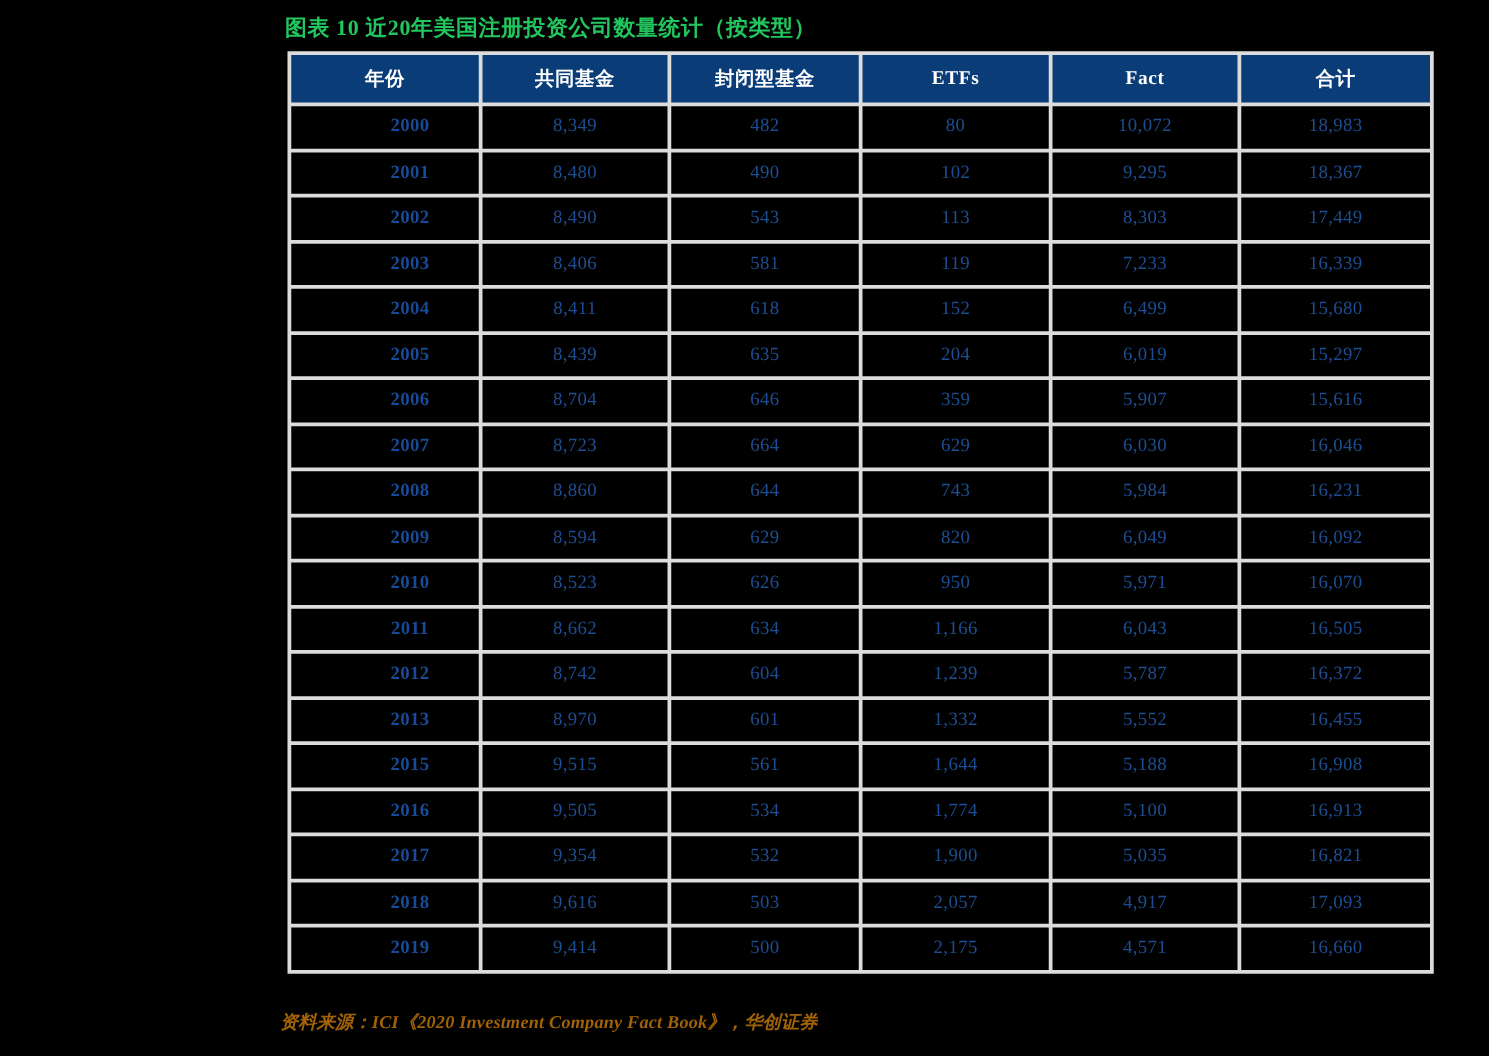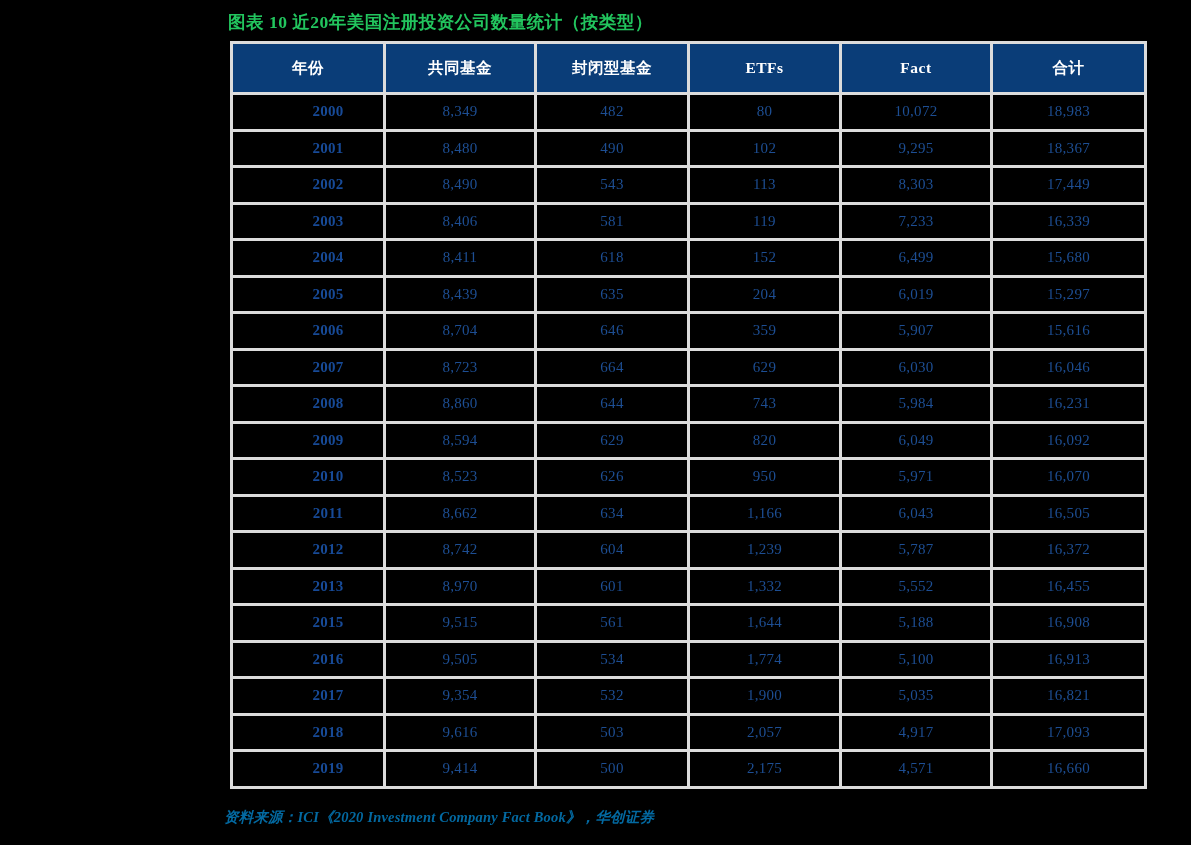--- a/index.html
+++ b/index.html
@@ -54,21 +54,21 @@
   table.data-table th,
   table.data-table td {
     padding: 0;
     margin: 0;
     text-align: center;
     vertical-align: middle;
     font-family: "Liberation Serif", "DejaVu Serif", serif;
   }
 
   table.data-table thead th {
-    height: 48px;
+    height: 38px;
     background: #0a3d78;
     color: #ffffff;
     font-size: 15.5px;
     font-weight: bold;
     letter-spacing: 0.5px;
   }
 
   table.data-table tbody td {
     height: 33.5px;
     background: #000000;
@@ -95,21 +95,21 @@
 
   
   #source-note {
     position: absolute;
     left: 224px;
     top: 808px;
     font-family: "Liberation Serif", "DejaVu Serif", serif;
     font-size: 14.5px;
     font-style: italic;
     font-weight: bold;
-    color: #0369a1;
+    color: #a16207;
     white-space: nowrap;
     letter-spacing: 0.2px;
   }
 </style>
 </head>
 <body>
 
 <div id="page">
 
   <div id="figure-title">图表 10   近20年美国注册投资公司数量统计（按类型）</div>

